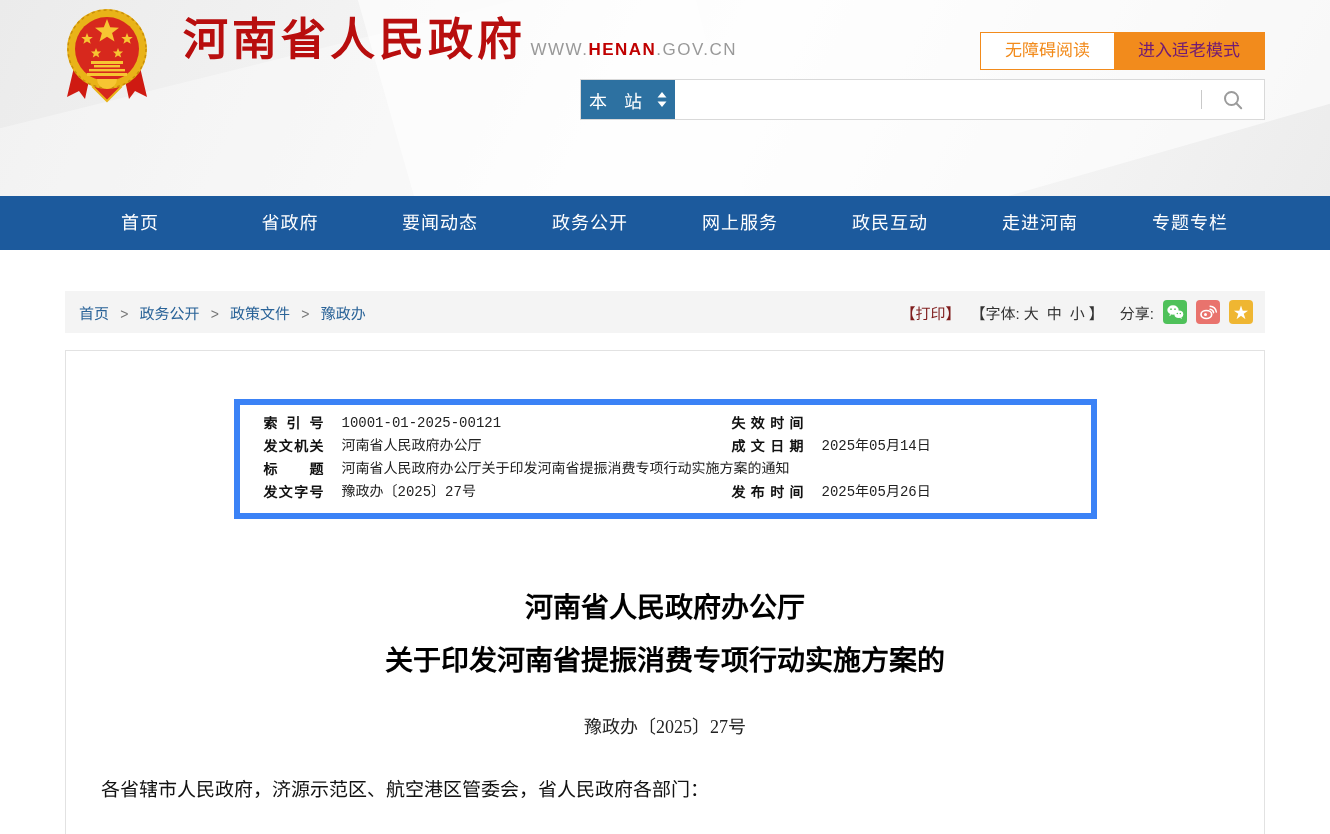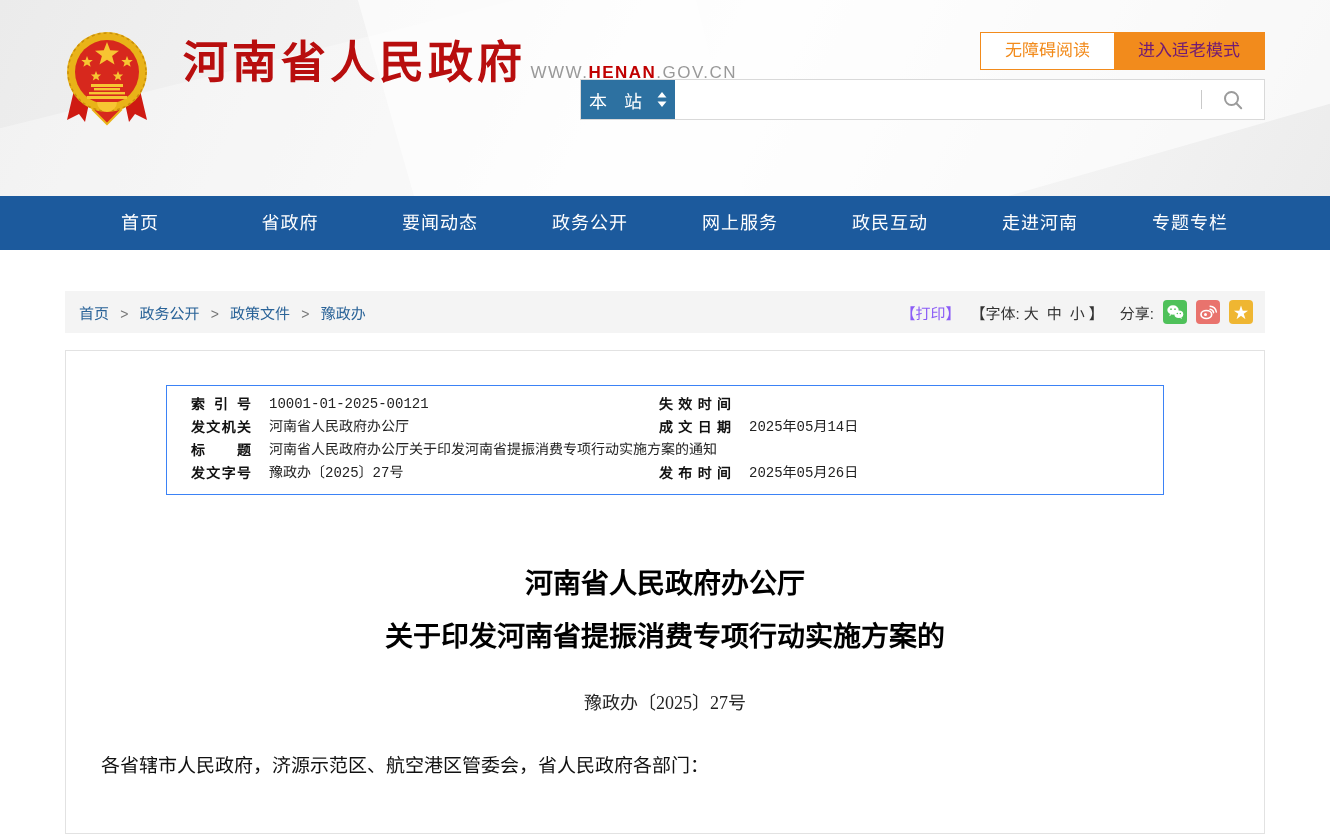--- a/index.html
+++ b/index.html
@@ -13,21 +13,21 @@
 
   
   .site-header{position:relative;height:196px;overflow:hidden;
     background:linear-gradient(115deg,#ebebeb 0%,#f6f6f6 38%,#fdfdfd 55%,#ececec 100%);}
   .site-header::before{content:"";position:absolute;left:380px;top:-210px;width:1100px;height:420px;
     background:rgba(255,255,255,.6);transform:rotate(-16deg);}
   .site-header::after{content:"";position:absolute;left:-150px;top:60px;width:900px;height:420px;
     background:rgba(255,255,255,.35);transform:rotate(-14deg);}
   .header-inner{position:relative;width:1200px;height:100%;margin:0 auto;z-index:2;}
 
-  .logo-link{position:absolute;left:0;top:24px;display:flex;text-decoration:none;align-items:flex-start;}
+  .logo-link{position:absolute;left:0;top:1px;display:flex;text-decoration:none;align-items:flex-start;}
   .emblem{width:84px;height:104px;flex:0 0 auto;}
   .site-text{margin-left:34px;padding-top:14px;}
   .site-title{font-size:45px;font-weight:bold;color:var(--site-red);letter-spacing:4px;line-height:1.1;}
   .site-url{text-align:center;margin-top:9px;font-size:17px;color:#999;letter-spacing:1.5px;}
   .site-url .hl{color:var(--url-red);font-weight:bold;}
 
   .top-buttons{position:absolute;top:32px;right:0;display:flex;border:1px solid var(--accent-orange);}
   .btn-access{height:36px;line-height:36px;padding:0 24px;background:#fff;color:var(--accent-orange);
     font-size:17px;border:none;cursor:pointer;font-family:inherit;}
   .btn-elder{height:36px;line-height:36px;padding:0 24px;background:var(--accent-orange);color:#701a75;
@@ -50,35 +50,35 @@
     text-decoration:none;letter-spacing:1px;}
 
   
   .breadcrumb-row{width:1200px;height:42px;margin:41px auto 0;background:#f4f4f4;
     display:flex;align-items:center;justify-content:space-between;padding:0 12px 0 14px;}
   .breadcrumb{font-size:15px;}
   .breadcrumb a{color:var(--link-blue);text-decoration:none;}
   .crumb-sep{color:#777;margin:0 7px;font-size:14px;}
   .crumb-current{color:var(--link-blue);}
   .toolbar{display:flex;align-items:center;font-size:15px;color:#333;}
-  .tool-print{cursor:pointer;color:#8b5cf6;}
+  .tool-print{cursor:pointer;color:#7f1d1d;}
   .tool-font{margin-left:10px;}
   .font-size-option{cursor:pointer;margin:0 4px;color:#333;}
   .share-label{margin-left:16px;text-align:center;}
   .share-icon{width:24px;height:24px;border-radius:4px;margin-left:9px;cursor:pointer;border:none;
     display:flex;align-items:center;justify-content:center;padding:0;}
   .share-wechat{background:var(--wechat-green);}
   .share-weibo{background:var(--weibo-red);}
   .share-qzone{background:var(--qzone-yellow);color:#fff;font-size:15px;line-height:1;}
 
   
   .content-card{width:1200px;min-height:484px;margin:17px auto 0;background:#fff;
     border:1px solid #e2e2e2;padding:32px 35px 40px;}
 
-  .meta-table{width:998px;margin:2px auto;border:1px solid #3b82f6;padding:7px 0 9px;}
+  .meta-table{width:863px;margin:16px auto;border:6px solid #3b82f6;padding:7px 0 9px;}
   .meta-row{display:grid;grid-template-columns:60px 372px 72px 1fr;column-gap:18px;
     padding:0 24px;line-height:23px;font-size:14px;color:#222;}
   .meta-label{font-weight:bold;color:#111;text-align:justify;text-align-last:justify;}
   .meta-value{white-space:nowrap;overflow:hidden;font-family:Liberation Mono, monospace;}
   .meta-span{grid-column:2 / 5;}
 
   .doc-title{margin-top:62px;text-align:center;font-family:"Liberation Serif","DejaVu Serif",serif;
     font-size:28px;font-weight:bold;color:#000;line-height:53px;}
   .doc-number{margin-top:25px;text-align:center;font-family:"Liberation Serif","DejaVu Serif",serif;
     font-size:18px;color:#222;}

